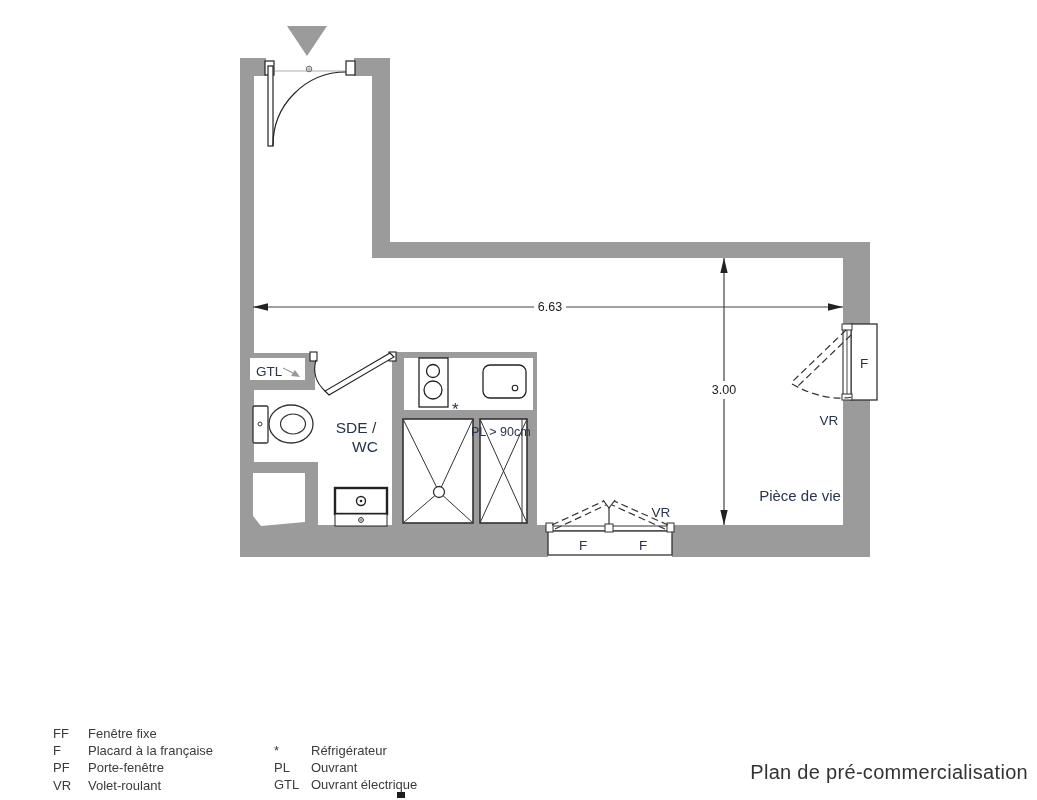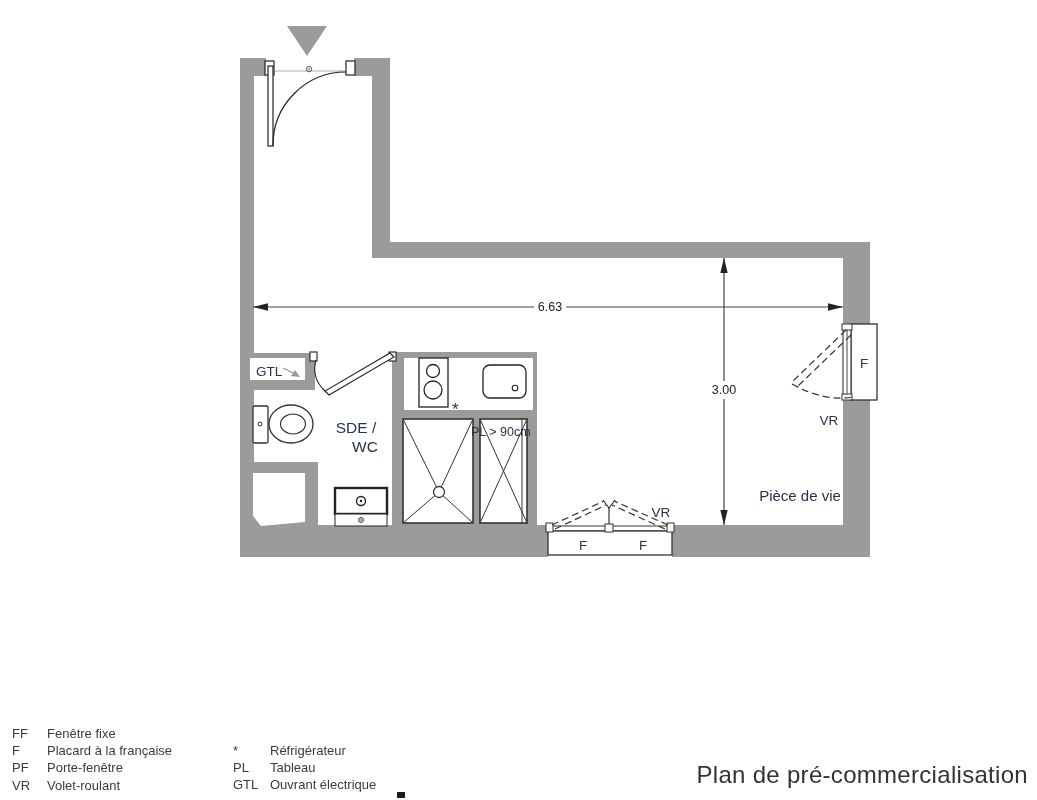--- a/index.html
+++ b/index.html
@@ -5,26 +5,26 @@
   html,body{margin:0;padding:0;background:#ffffff;}
   .stage{
     position:relative;width:1037px;height:800px;background:#ffffff;overflow:hidden;
     font-family:"Liberation Sans", sans-serif;
   }
   svg{position:absolute;left:0;top:0;}
   svg text{font-family:"Liberation Sans", sans-serif;}
   .plan-label{fill:#26344c;}
   .dim-label{fill:#1a1a1a;}
   .legend{position:absolute;left:0;top:0;width:1037px;height:800px;pointer-events:none;}
-  .lcol{position:absolute;}
+  .lcol{position:absolute;margin-left:41px;}
   .lrow{display:flex;height:17.2px;align-items:baseline;color:#3b3b3b;font-size:13px;}
   .lrow .abbr{width:35px;flex:0 0 35px;}
   .lcol2 .abbr{width:37px;flex:0 0 37px;}
   .plan-title{
-    position:absolute;right:9px;top:761px;font-size:24px;color:#333333;
+    position:absolute;right:9px;top:761px;font-size:20px;color:#333333;
     letter-spacing:0.3px;white-space:nowrap;
   }
   .bottom-mark{position:absolute;left:397px;top:792px;width:8px;height:6px;background:#1c1c1c;}
 </style>
 </head>
 <body>
 
 <div class="stage">
 
   <svg width="1037" height="800" viewBox="0 0 1037 800">
@@ -193,21 +193,21 @@
         <span class="lbl">Volet-roulant</span>
       </div>
     </div>
     <div class="lcol lcol2" style="left:233px;top:743px;">
       <div class="lrow">
         <span class="abbr">*</span>
         <span class="lbl">Réfrigérateur</span>
       </div>
       <div class="lrow">
         <span class="abbr">PL</span>
-        <span class="lbl">Tableau</span>
+        <span class="lbl">Ouvrant</span>
       </div>
       <div class="lrow">
         <span class="abbr">GTL</span>
         <span class="lbl">Ouvrant électrique</span>
       </div>
     </div>
   </div>
 
   <div class="plan-title">Plan de pré-commercialisation</div>
 

